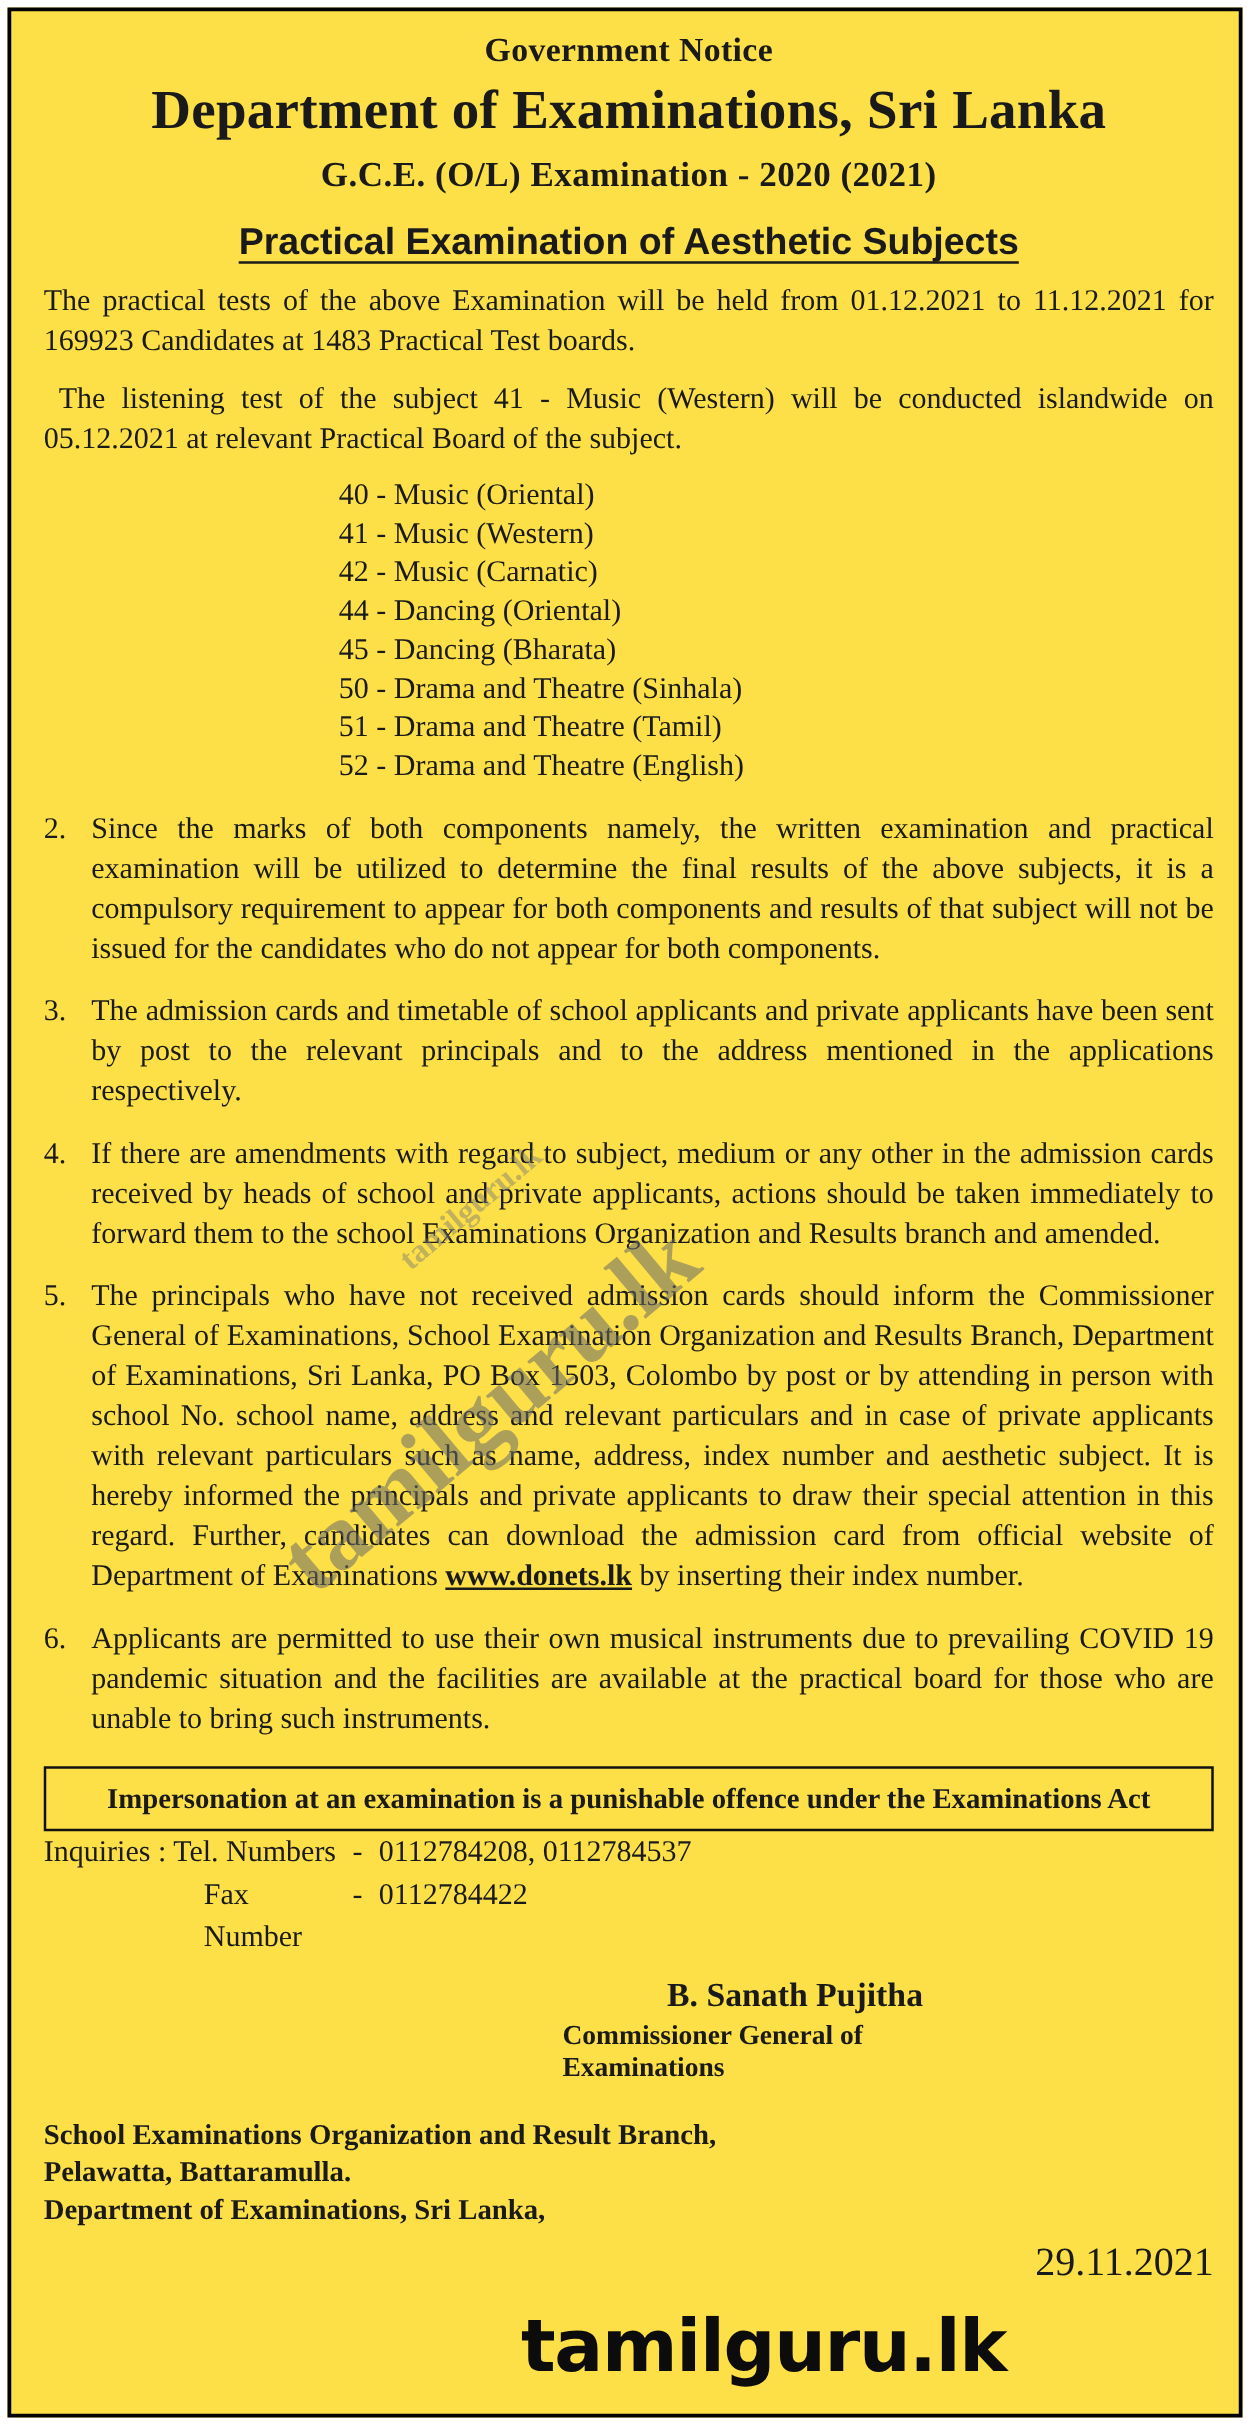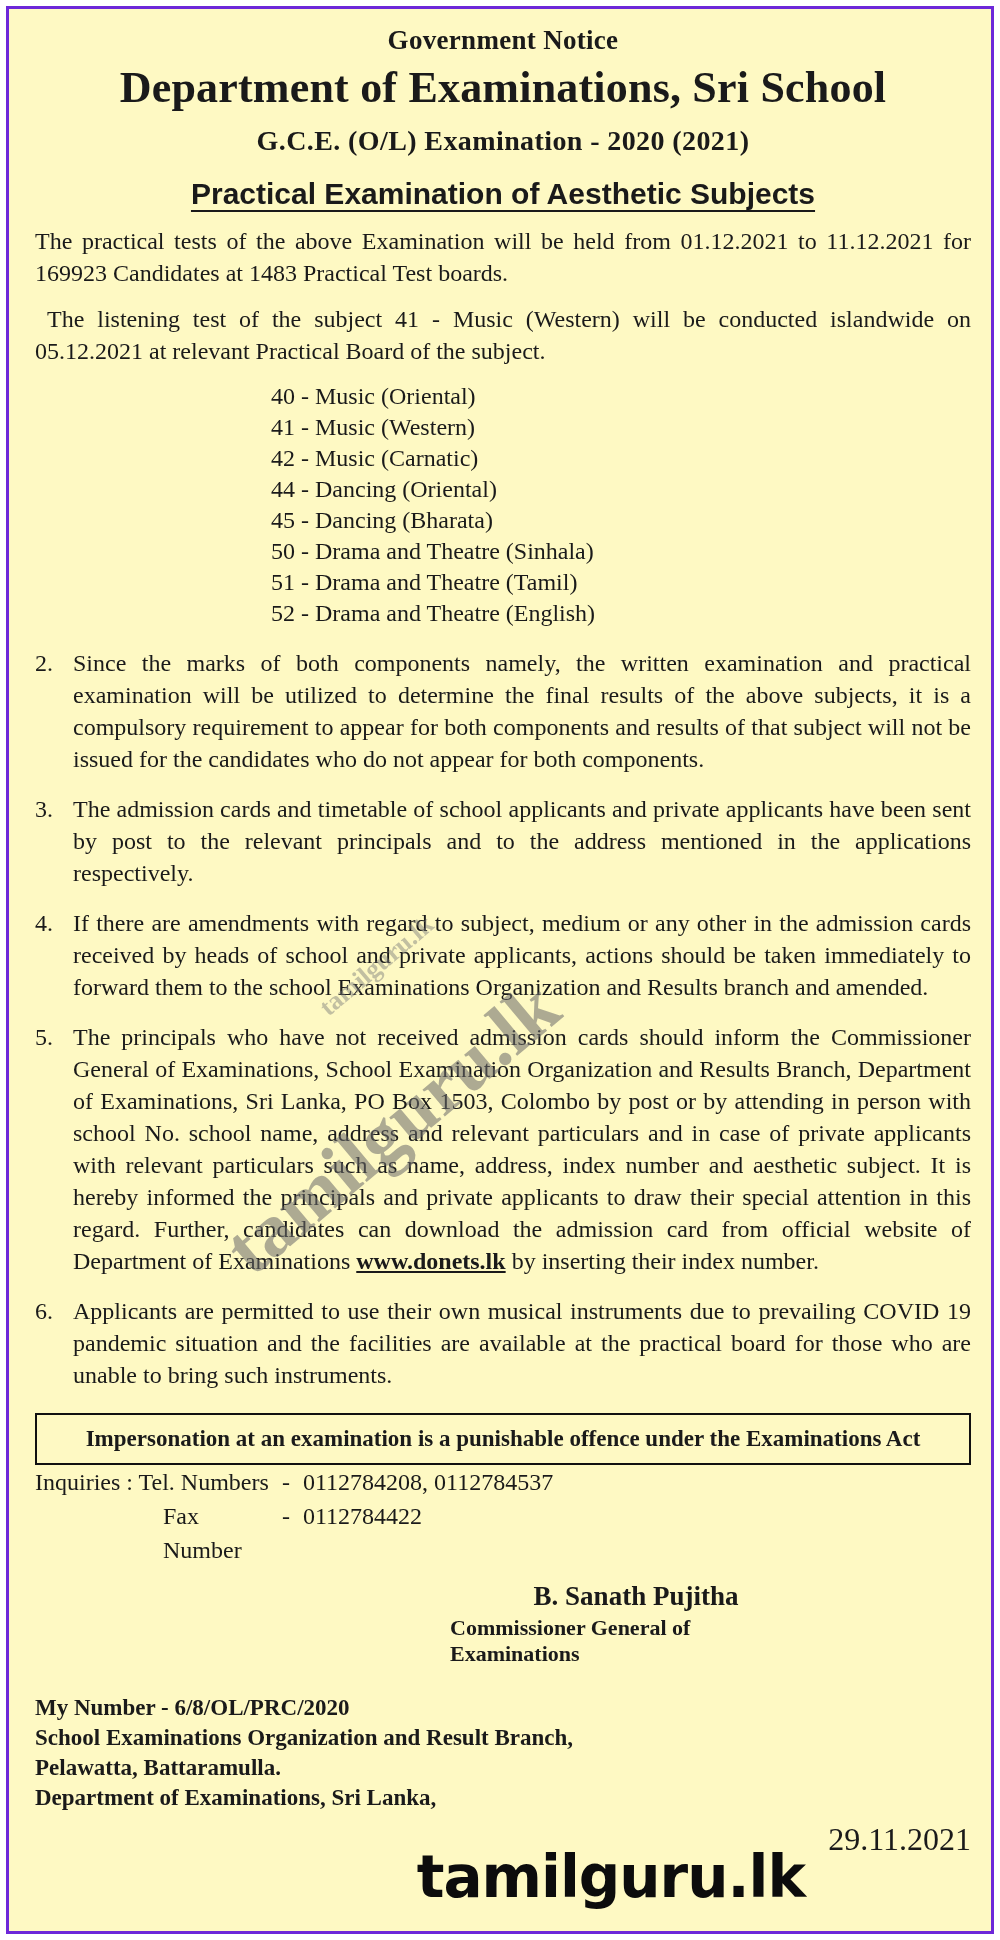--- a/index.html
+++ b/index.html
@@ -6,24 +6,24 @@
   html,body { background:#ffffff; }
   body {
     width:1000px; height:1940px;
     position:relative;
     font-family:"Liberation Serif", serif;
     color:#1a1a1a;
     overflow:hidden;
   }
   .page {
     position:absolute; inset:6px;
-    border:3px solid #6d28d9;
+    border:3px solid #000000;
     padding:16px 20px 14px 26px;
     overflow:hidden;
-    background:#fef9c3;
+    background:#fde047;
   }
   .center { text-align:center; }
   .notice-label { font-size:27px; font-weight:bold; letter-spacing:.3px; }
   .dept-title  { font-size:44px; font-weight:bold; margin-top:6px; letter-spacing:.2px; }
   .gce-title   { font-size:28px; font-weight:bold; margin-top:12px; letter-spacing:.4px; }
   .practical-title {
     font-family:Liberation Sans, sans-serif;
     font-size:30px; font-weight:bold;
     text-decoration:underline; text-underline-offset:6px; text-decoration-thickness:2px;
     margin-top:20px;
@@ -71,21 +71,21 @@
     left:298px; top:942px;
     font-size:26px; color:rgba(120,120,120,0.45);
   }
 </style>
 </head>
 <body>
 
 <div class="page">
 
   <div class="center notice-label">Government Notice</div>
-  <div class="center dept-title">Department of Examinations, Sri School</div>
+  <div class="center dept-title">Department of Examinations, Sri Lanka</div>
   <div class="center gce-title">G.C.E. (O/L) Examination - 2020 (2021)</div>
   <div class="center practical-title">Practical Examination of Aesthetic Subjects</div>
 
   <p class="para">The practical tests of the above Examination will be held from 01.12.2021 to 11.12.2021 for 169923 Candidates at 1483 Practical Test boards.</p>
   <p class="para indent-first">The listening test of the subject 41 - Music (Western) will be conducted islandwide on 05.12.2021 at relevant Practical Board of the subject.</p>
 
   <div class="subjects">
     <div>40 - Music (Oriental)</div>
     <div>41 - Music (Western)</div>
     <div>42 - Music (Carnatic)</div>
@@ -137,21 +137,20 @@
       <div class="inq-c3">0112784422</div>
     </div>
   </div>
 
   <div class="signature">
     <div class="sig-name">B. Sanath Pujitha</div>
     <div class="sig-title">Commissioner General of Examinations</div>
   </div>
 
   <div class="footer-block">
-    <div>My Number - 6/8/OL/PRC/2020</div>
     <div>School Examinations Organization and Result Branch,</div>
     <div>Pelawatta, Battaramulla.</div>
     <div>Department of Examinations, Sri Lanka,</div>
   </div>
 
   <div class="date">29.11.2021</div>
 
   <div class="big-site">tamilguru.lk</div>
 
   <div class="watermark wm-small">tamilguru.lk</div>

